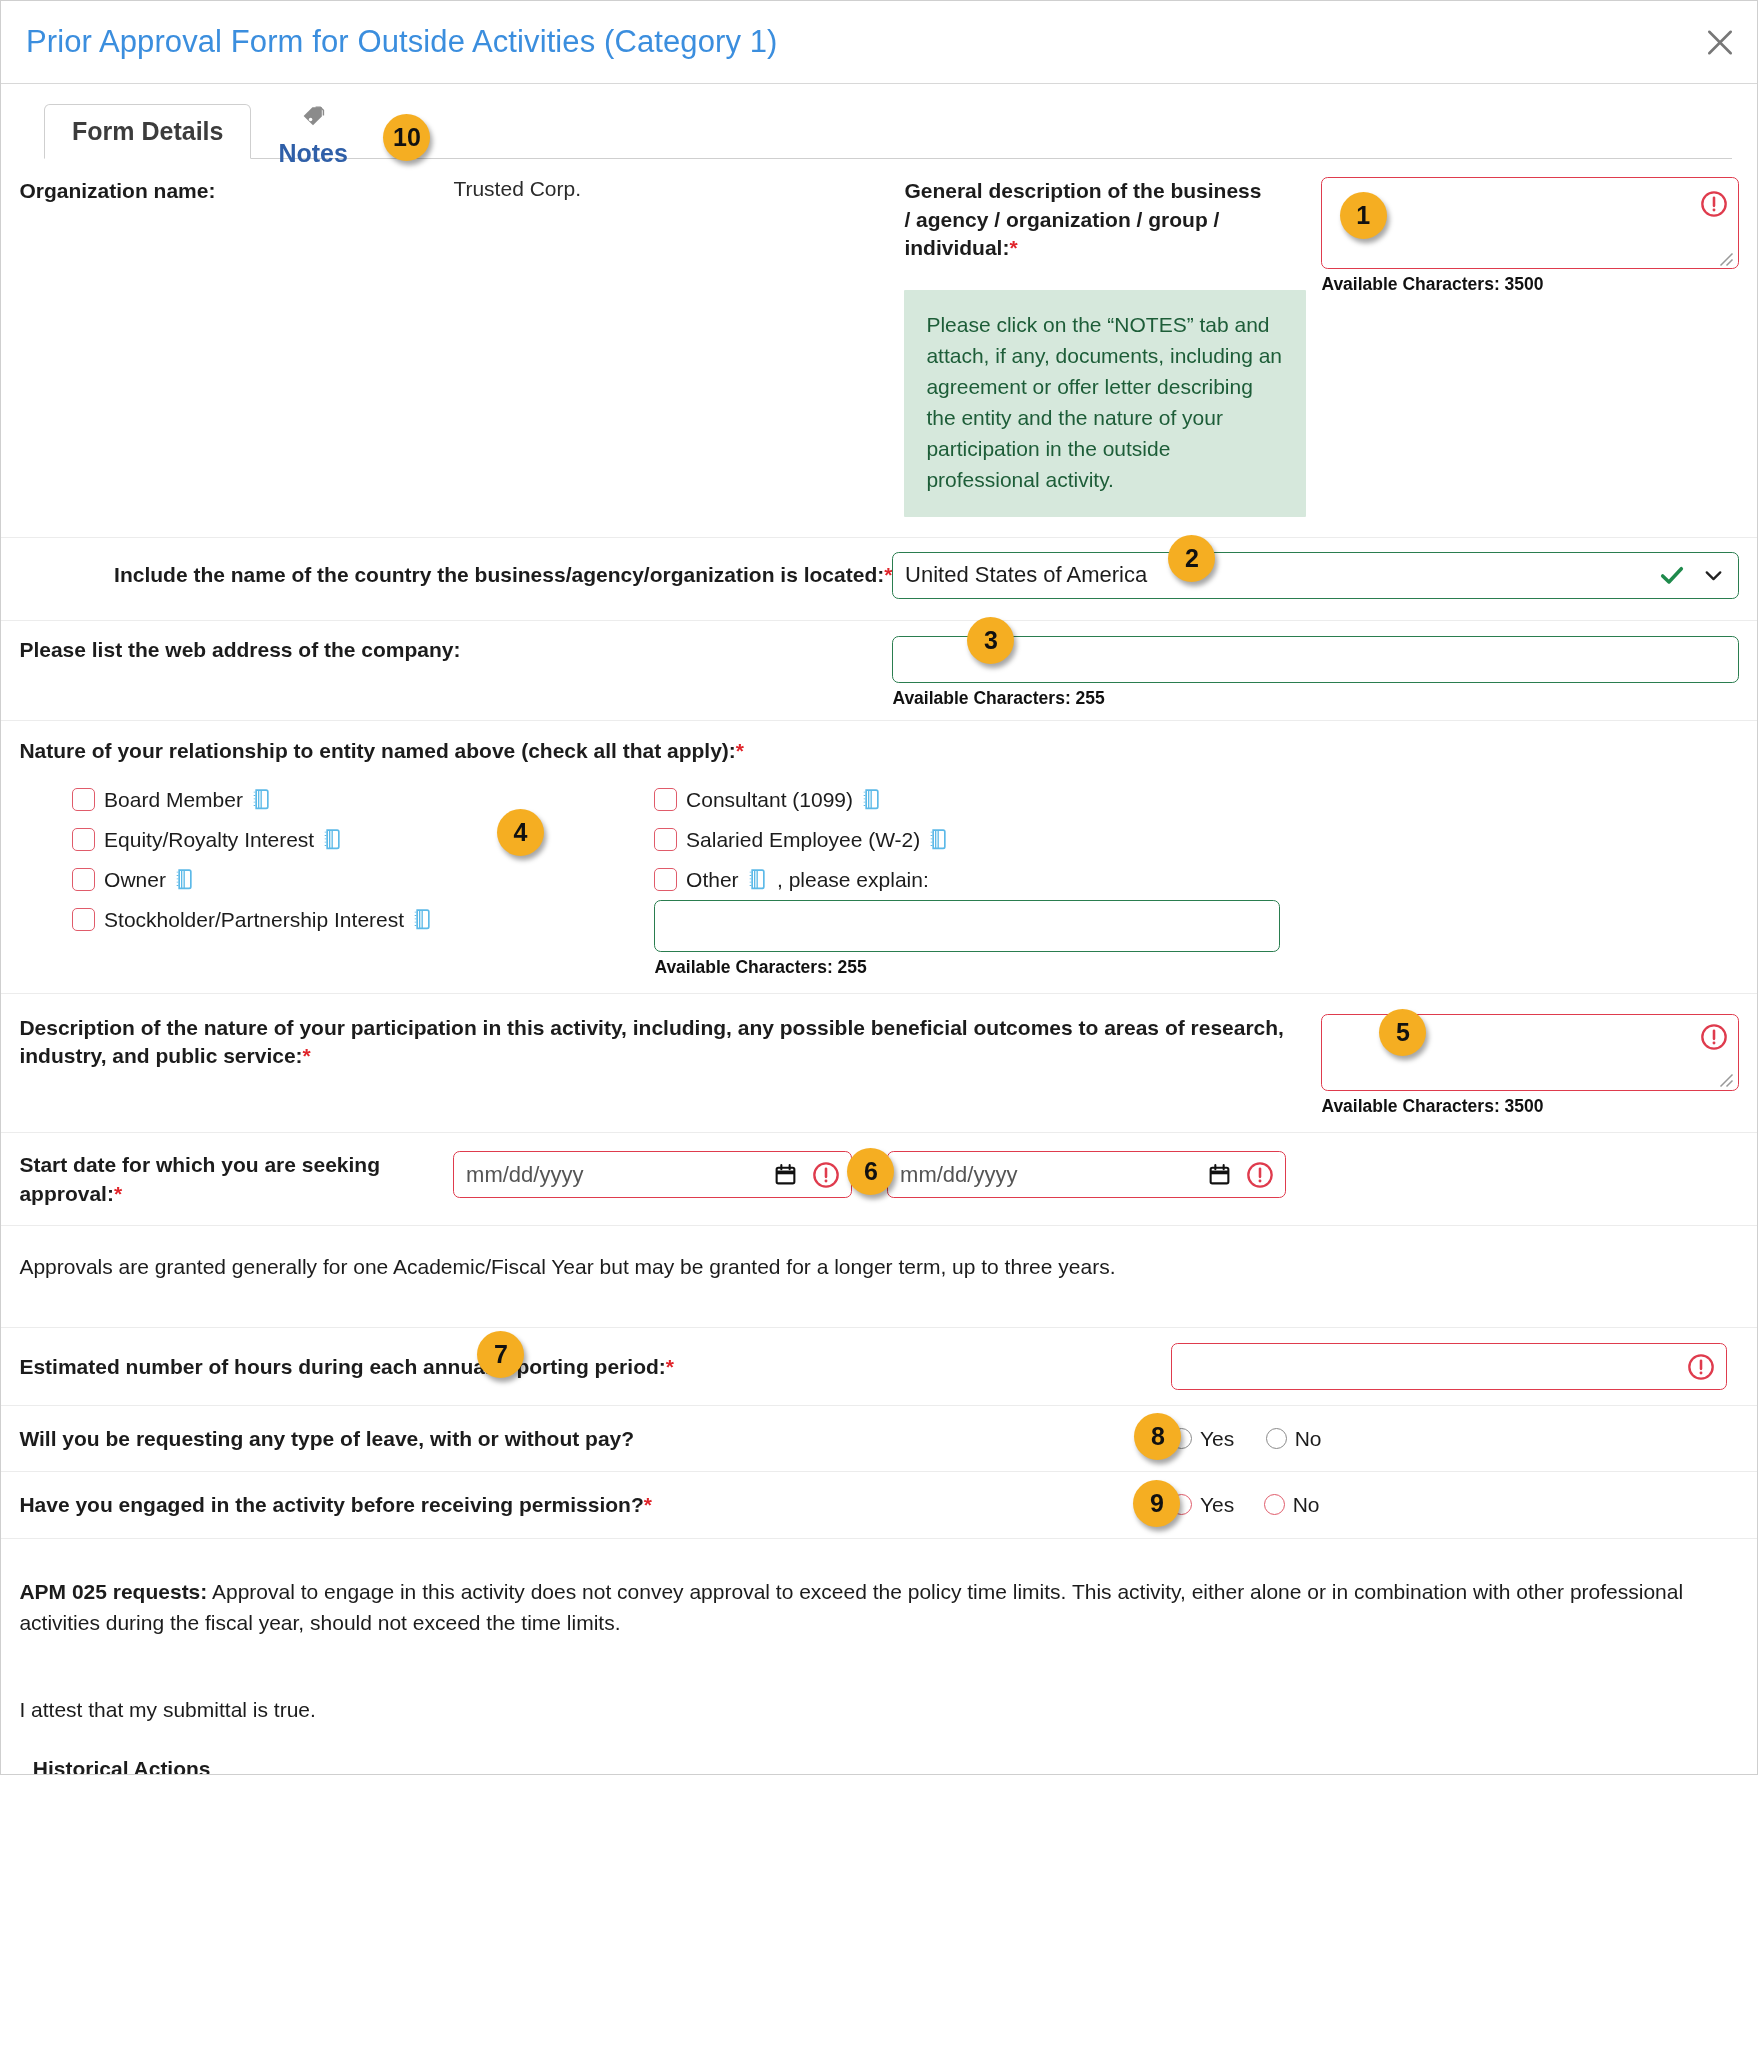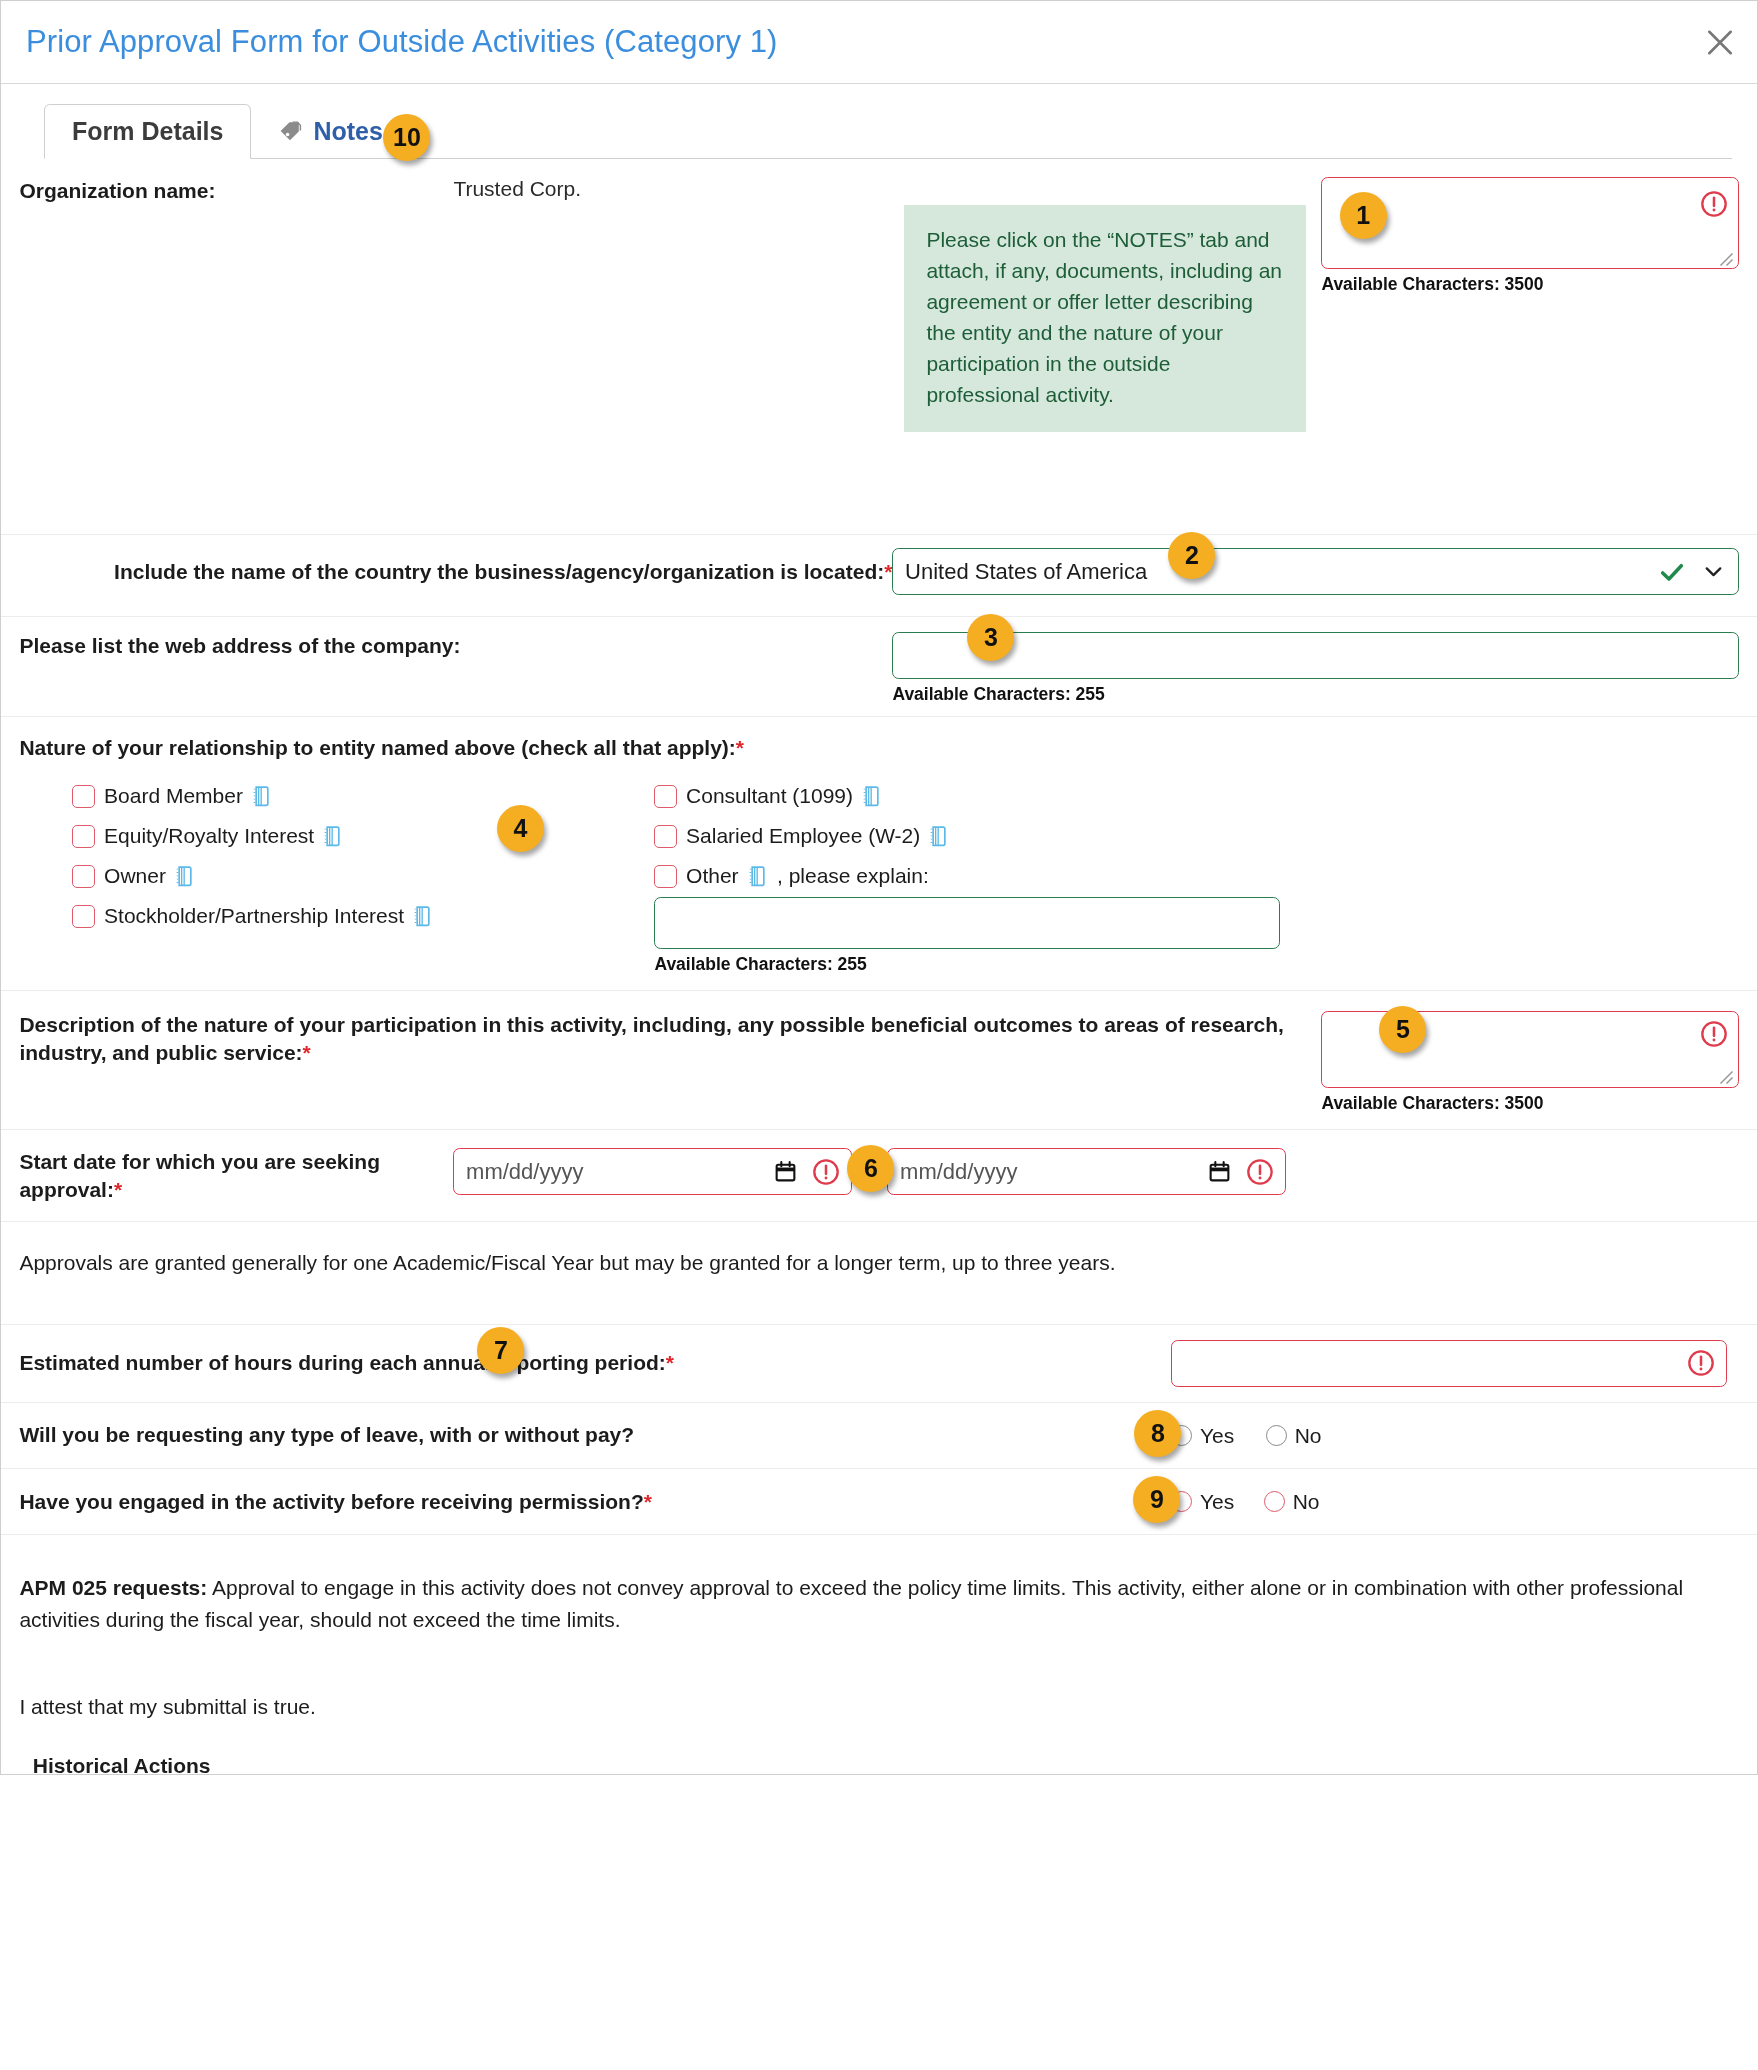--- a/index.html
+++ b/index.html
@@ -240,21 +240,21 @@
       <svg width="28" height="28" viewBox="0 0 34 34">
           <path d="M4 4 L30 30 M30 4 L4 30" stroke="#777" stroke-width="3.2" fill="none" stroke-linecap="round"></path>
         </svg>
     </div>
   </div>
 
   <div class="tabstrip">
     <div class="tab active">
       <span>Form Details</span>
     </div>
-    <div class="tab notes" style="position:relative;">
+    <div class="tab notes" style="position:relative;flex-direction:column;">
       <span class="tag-icon">
         <svg width="25" height="25" viewBox="0 0 24 24">
             <path d="M2.5 11.5 L11 3 h9 v9 l-8.5 8.5 z" fill="#8b8b8b"></path>
             <circle cx="9.2" cy="14.8" r="1.7" fill="#fff"></circle>
             <path d="M14 3 h4.5 L21.5 6 v5" stroke="#8b8b8b" stroke-width="1.4" fill="none"></path>
           </svg>
       </span>
       <span>Notes</span>
       <span class="badge" style="left:132px; top:10px;">10</span>
     </div>
@@ -263,20 +263,23 @@
   <div class="body">
 
     <div class="row" style="padding-top:18.4px; padding-bottom:20px; min-height:376px;">
       <div style="width:434px;">
         <div class="lbl">Organization name:</div>
       </div>
       <div style="width:451px;">
         <div class="val">Trusted Corp.</div>
       </div>
       <div style="width:417px; padding-right:20px;">
+        <div class="lbl" style="width:359px;">
+          <span>General description of the business / agency / organization / group / individual:</span><span class="req">*</span>
+        </div>
         <div class="helpbox" style="margin-top:28px;">Please click on the “NOTES” tab and attach, if any, documents, including an agreement or offer letter describing the entity and the nature of your participation in the outside professional activity.</div>
       </div>
       <div style="flex:1; position:relative;">
         <div class="ta" style="height:92px; display:flex; justify-content:flex-end; padding:11.7px 10px;">
           <svg class="err-ico" viewBox="0 0 24 24">
               <circle cx="12" cy="12" r="10" fill="none" stroke="#df3b4d" stroke-width="2"></circle>
               <path d="M12 6.6 v7" stroke="#df3b4d" stroke-width="2.2" stroke-linecap="round"></path>
               <circle cx="12" cy="17.2" r="1.25" fill="#df3b4d"></circle>
             </svg>
           <svg class="resize" viewBox="0 0 10 10">

